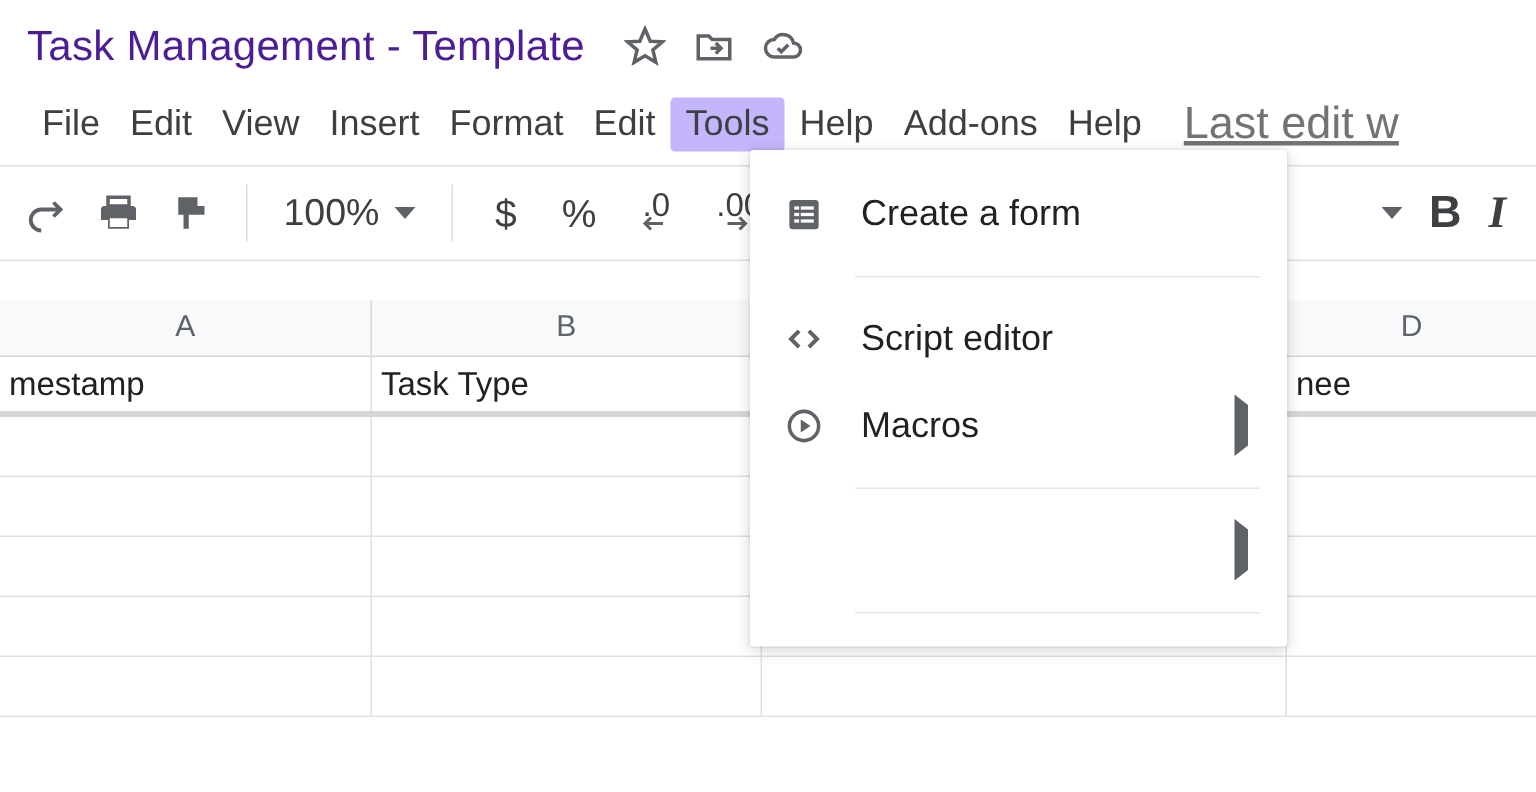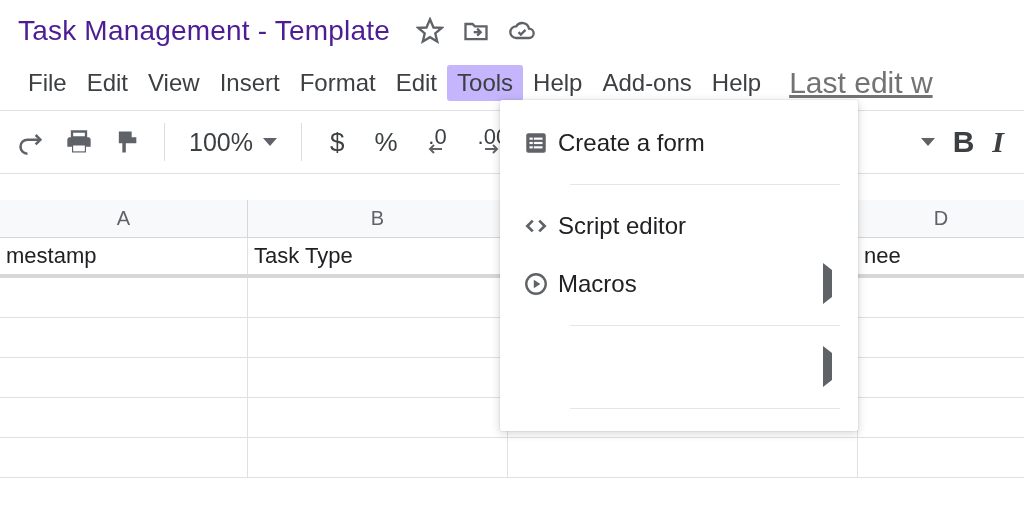--- a/index.html
+++ b/index.html
@@ -49,21 +49,21 @@
     top: 100px;
     width: 358px;
     background: #fff;
     border-radius: 2px;
     box-shadow: 0 2px 10px rgba(0,0,0,.18), 0 0 0 1px rgba(0,0,0,.04);
     padding: 14px 0 10px;
     z-index: 50;
   }
   .mi {
     display: flex; align-items: center; height: 58px;
-    padding: 0 26px 0 22px; gap: 8px;
+    padding: 0 26px 0 22px; gap: 24px;
     font-size: 24px; color:#202124; cursor: default;
   }
   .mi .mi-ico { width: 28px; height: 28px; flex: 0 0 28px; display:flex; align-items:center; justify-content:center; color:#5f6368; }
   .mi .mi-caret { margin-left: auto; color:#5f6368; }
   .mi .mi-caret .tri { width:0;height:0;border-top:7px solid transparent;border-bottom:7px solid transparent;border-left:9px solid #5f6368; }
   .msep { height:1px; background:#e6e6e6; margin: 12px 18px 12px 70px; }
   .menu .cut { height: 42px; overflow:hidden; }
 </style>
 </head>
 <body>

